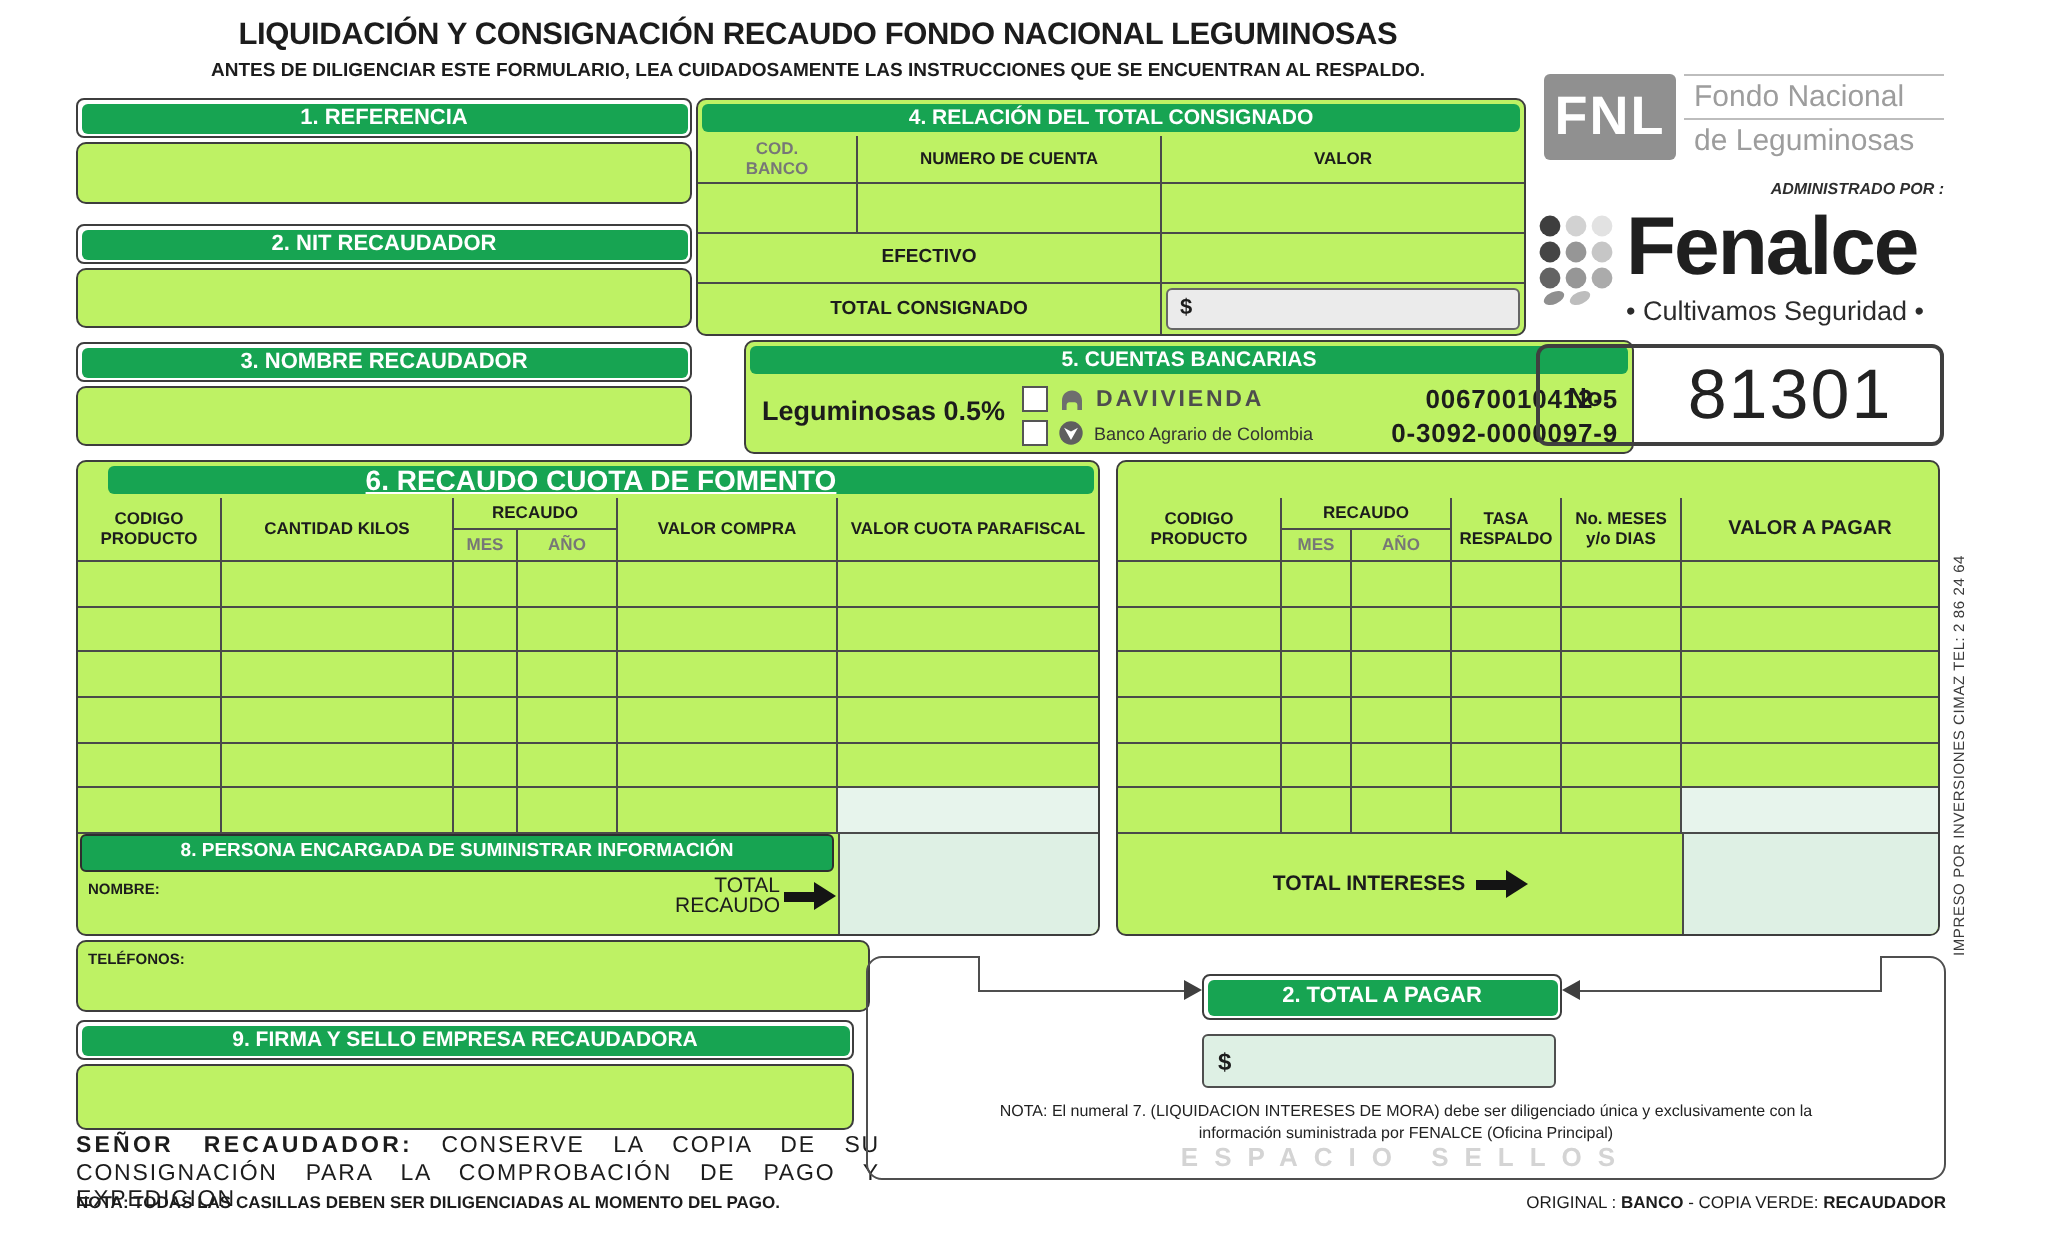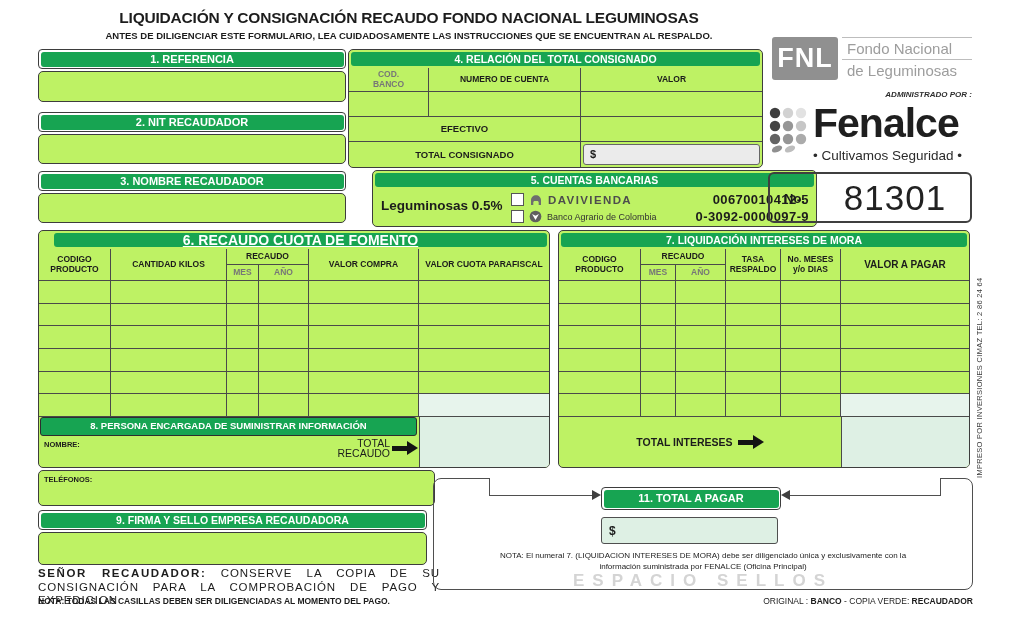--- a/index.html
+++ b/index.html
@@ -186,21 +186,20 @@
             <span>RECAUDO</span>
           </span>
           <span class="harrow"></span>
         </div>
       </div>
       <div style="flex:1;background:#def0e4;border-left:1.3px solid #4a4a4a;border-radius:0 0 4px 0;"></div>
     </div>
   </div>
 
   <div class="abs frame" style="left:558px;top:230px;width:412px;height:238px;">
-    <div class="gbar abs" style="left:2px;right:2px;top:2px;height:14px;font-size:10.5px;line-height:14px;">7. LIQUIDACIÓN INTERESES DE MORA</div>
     <div class="grid" id="s7-grid" style="top:18px;bottom:50px;grid-template-columns:82px 35px 50px 55px 60px 1fr;grid-template-rows:16px 16px repeat(6,1fr);">
       <div class="h br bb" style="grid-row:1/3;">CODIGO PRODUCTO</div>
       <div class="h br bb" style="grid-column:2/4;">RECAUDO</div>
       <div class="h br bb" style="grid-row:1/3;grid-column:4;">TASA RESPALDO</div>
       <div class="h br bb" style="grid-row:1/3;grid-column:5;">No. MESES y/o DIAS</div>
       <div class="h bb" style="grid-row:1/3;grid-column:6;font-size:10px;">VALOR A PAGAR</div>
       <div class="h br bb muted" style="grid-row:2;grid-column:2;">MES</div>
       <div class="h br bb muted" style="grid-row:2;grid-column:3;">AÑO</div>
     <div class="cell"></div>
         <div class="cell"></div>
@@ -261,28 +260,28 @@
     <span style="font-weight:bold;letter-spacing:1.6px;">SEÑOR RECAUDADOR:</span><span style="letter-spacing:0.9px;"> CONSERVE LA COPIA DE SU CONSIGNACIÓN PARA LA COMPROBACIÓN DE PAGO Y EXPEDICION</span>
   </div>
 
   <div class="abs" style="left:433px;top:478px;width:540px;height:112px;border:1.6px solid #4f4f4f;border-radius:8px;"></div>
   <div class="abs" style="left:490px;top:476px;width:451px;height:5px;background:#fff;"></div>
   <div class="abs steps" style="left:489px;top:478px;width:108px;height:18px;border-left:1.8px solid #4f4f4f;border-bottom:1.8px solid #4f4f4f;"></div>
   <div class="abs" style="left:592px;top:490px;width:0;height:0;border-left:9px solid #3f3f3f;border-top:5.5px solid transparent;border-bottom:5.5px solid transparent;"></div>
   <div class="abs steps" style="left:785px;top:478px;width:156px;height:18px;border-right:1.8px solid #4f4f4f;border-bottom:1.8px solid #4f4f4f;"></div>
   <div class="abs" style="left:781px;top:490px;width:0;height:0;border-right:9px solid #3f3f3f;border-top:5.5px solid transparent;border-bottom:5.5px solid transparent;"></div>
   <div class="abs barframe" style="left:601px;top:487px;width:180px;height:23px;">
-    <div class="gbar" style="height:100%;font-size:11px;line-height:17px;">11. TOTAL A PAGAR</div>
+    <div class="gbar" style="height:100%;font-size:11px;line-height:17px;">2. TOTAL A PAGAR</div>
   </div>
   <div class="abs" style="left:601px;top:517px;width:177px;height:27px;background:#def0e4;border:1.4px solid #4f4f4f;border-radius:3px;
        font-size:12px;font-weight:bold;padding:6px 0 0 7px;">
     <span>$</span>
   </div>
   <div class="abs" style="left:483px;top:551px;width:440px;text-align:center;font-size:8px;line-height:10.5px;color:#222;">NOTA: El numeral 7. (LIQUIDACION  INTERESES DE MORA) debe ser diligenciado única y exclusivamente con la información suministrada por FENALCE (Oficina Principal)</div>
-  <div class="abs" style="left:483px;top:571px;width:440px;text-align:center;font-size:17px;font-weight:bold;color:#d4d4d4;letter-spacing:8px;">ESPACIO SELLOS</div>
+  <div class="abs" style="left:483px;top:571px;width:440px;text-align:center;font-size:13px;font-weight:bold;color:#d4d4d4;letter-spacing:8px;">ESPACIO SELLOS</div>
 
   <div class="abs" style="left:38px;top:596px;font-size:8.5px;font-weight:bold;">NOTA: TODAS LAS CASILLAS DEBEN SER DILIGENCIADAS AL MOMENTO DEL PAGO.</div>
   <div class="abs" style="left:640px;top:596px;width:333px;text-align:right;font-size:8.5px;">
     <span>ORIGINAL : </span><span style="font-weight:bold;">BANCO</span><span> - COPIA VERDE: </span><span style="font-weight:bold;">RECAUDADOR</span>
   </div>
 
   <div class="abs" style="left:975px;top:228px;height:250px;writing-mode:vertical-rl;transform:rotate(180deg);
        font-size:7.5px;color:#3a3a3a;letter-spacing:0.3px;white-space:nowrap;">IMPRESO POR INVERSIONES CIMAZ TEL: 2 86 24 64</div>
 
 </div>

